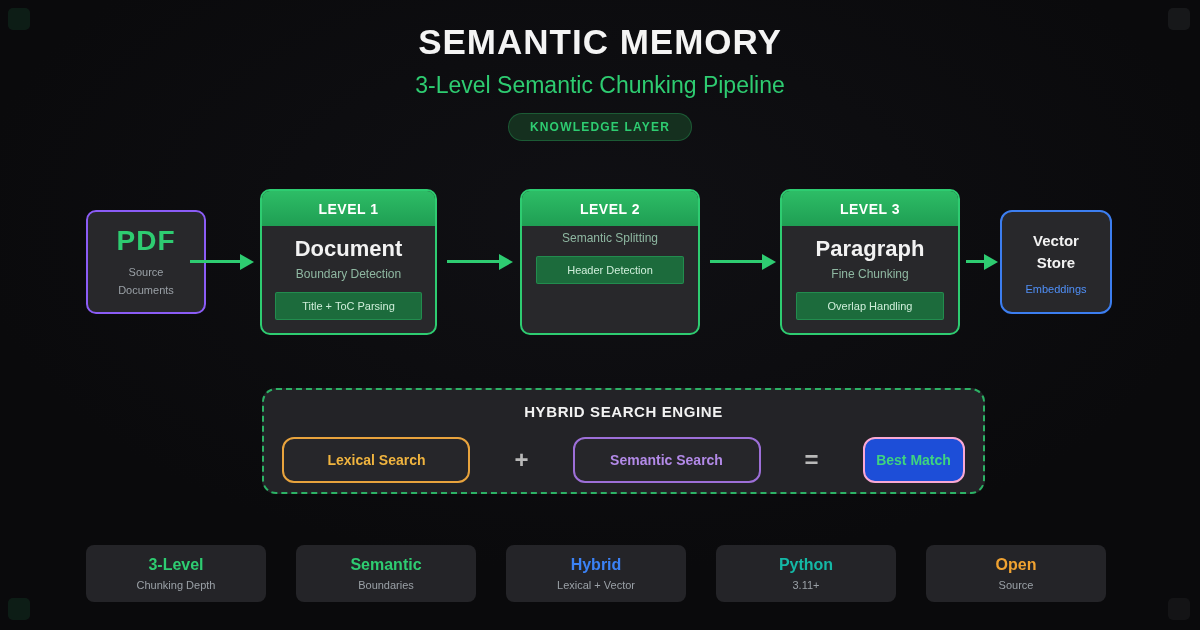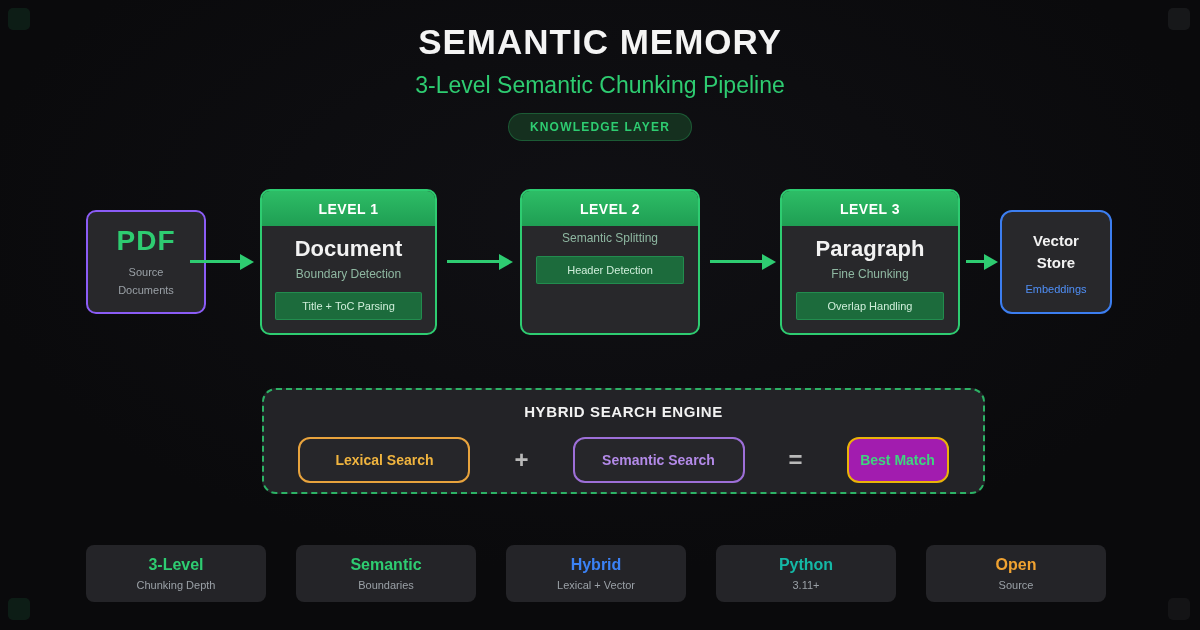--- a/index.html
+++ b/index.html
@@ -77,26 +77,26 @@
   .arrow-4 { left:966px; width:18px; }
 
   
   .hybrid-box {
     position:absolute; left:262px; top:388px; width:723px; height:106px; box-sizing:border-box;
     border:2px dashed rgba(46,204,113,0.85); border-radius:14px; background:#232327; text-align:center;
   }
   .hybrid-title { margin-top:13px; font-size:15px; font-weight:bold; color:#f2f2f2; letter-spacing:0.6px;text-align:center; }
   .hybrid-row { margin-top:17px; display:flex; align-items:center; justify-content:center; gap:44px; }
   .search-btn {
-    height:46px; width:172px; box-sizing:border-box; border-radius:12px; background:#26262a;
+    height:46px; width:188px; box-sizing:border-box; border-radius:12px; background:#26262a;
     display:flex; align-items:center; justify-content:center; font-size:14px; font-weight:bold;
   }
   .search-btn.lexical  { border:2px solid #e8a33d; color:#f0b43f; }
   .search-btn.semantic { border:2px solid #9d6fd8; color:#b38ae8; }
-  .search-btn.best     { width:102px; border:2px solid #eab308; background:#a21caf; color:#3fd47f; }
+  .search-btn.best     { width:102px; border:2px solid #f9a8d4; background:#1d4ed8; color:#3fd47f; }
   .op { font-size:24px; color:#b9b9b9; font-weight:bold; }
 
   
   .stats { position:absolute; left:0; right:8px; top:545px; display:flex; justify-content:center; gap:30px; }
   .stat-card {
     width:180px; height:57px; background:#242428; border-radius:8px;
     display:flex; flex-direction:column; align-items:center; justify-content:center;
   }
   .stat-value { font-size:16px; font-weight:bold; }
   .stat-label { margin-top:5px; font-size:11px; color:#9aa0a6; }

